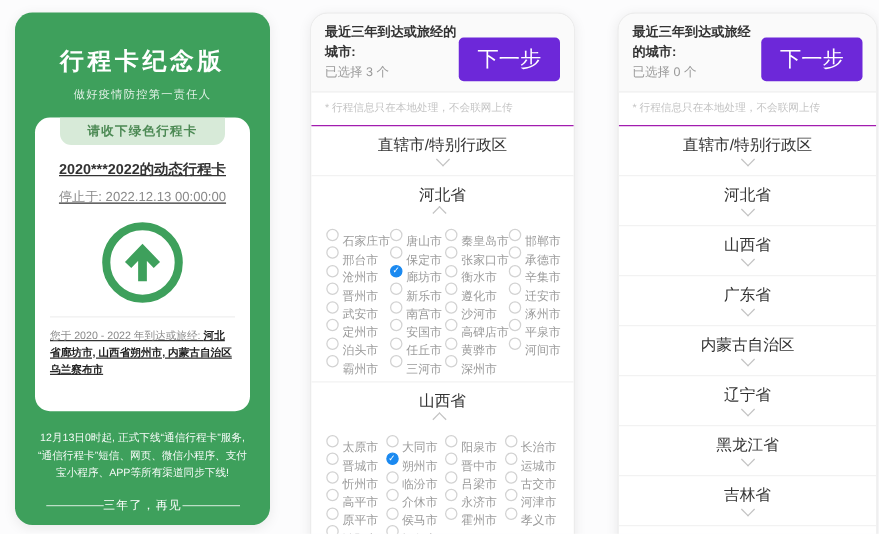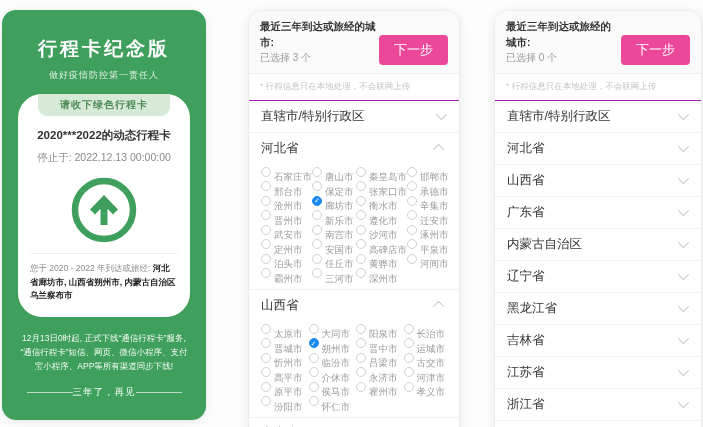--- a/index.html
+++ b/index.html
@@ -4,24 +4,24 @@
 <style>
   html,body{margin:0;padding:0;}
   body{
     width:703px;height:427px;overflow:hidden;position:relative;
     background:#fcfcfd;font-family:"Liberation Sans","DejaVu Sans",sans-serif;
     -webkit-font-smoothing:antialiased;
   }
   .card{position:absolute;top:10px;border-radius:14px;box-shadow:0 2px 10px rgba(0,0,0,.08);}
 
   
-  .green-card{left:2px;width:204px;height:410px;background:#3ea05c;color:#fff;text-align:center;}
+  .green-card{left:12px;width:204px;height:410px;background:#3ea05c;color:#fff;text-align:center;}
   .gc-title{font-size:19px;font-weight:bold;letter-spacing:3px;margin-top:26px;}
   .gc-sub{font-size:9px;color:rgba(255,255,255,.85);margin-top:7px;letter-spacing:1px;}
-  .white-card{background:#fff;border-radius:24px;margin:12px 16px 0 16px;color:#333;padding-bottom:14px;overflow:hidden;}
+  .white-card{background:#fff;border-radius:12px;margin:12px 16px 0 16px;color:#333;padding-bottom:26px;overflow:hidden;text-decoration:underline;}
   .badge{display:inline-block;background:#d7ead8;color:#4d8a55;font-size:10px;font-weight:bold;
     padding:4px 22px;border-radius:0 0 9px 9px;letter-spacing:1px;}
   .wc-title{font-size:11.5px;font-weight:bold;margin-top:12px;color:#333;}
   .wc-stop{font-size:10.5px;color:#8a8a8a;margin-top:8px;}
   .arrow-wrap{margin:12px auto 10px auto;width:66px;height:66px;}
   .wc-divider{height:1px;background:#efefef;margin:4px 12px 8px 12px;}
   .wc-travel{font-size:8.5px;color:#8a8a8a;text-align:left;line-height:1.6;padding:0 12px;}
   .wc-travel b{color:#222;}
   .gc-notice{font-size:8.5px;color:rgba(255,255,255,.95);line-height:1.65;padding:14px 16px 0 16px;}
   .farewell{display:flex;align-items:center;justify-content:center;gap:0;margin-top:13px;}
@@ -32,25 +32,25 @@
   .hide-row span.lbl{font-size:9px;color:#fff;}
 
   
   .panel{background:#fff;border:1px solid #ececec;overflow:hidden;}
   .panel.mid{left:248px;width:210px;height:500px;}
   .panel.right{left:494px;width:206px;height:500px;}
   .sel-header{display:flex;align-items:flex-end;justify-content:space-between;
     padding:8px 11px;background:#fafafa;border-bottom:1px solid #f0f0f0;}
   .sel-header .h-title{font-size:10.5px;font-weight:bold;color:#333;line-height:1.5;}
   .sel-header .h-count{font-size:10px;color:#999;font-weight:normal;}
-  .next-btn{background:#ec4899;color:#fff;border:none;border-radius:4px;font-size:13px;
+  .next-btn{background:#6d28d9;color:#fff;border:none;border-radius:4px;font-size:17px;
     padding:6px 15px;cursor:pointer;font-family:Liberation Serif, serif;white-space:nowrap;}
   .disclaimer{font-size:8.5px;color:#c4c4c4;padding:7px 11px;border-bottom:1px solid #a21caf;}
   .section{border-bottom:1px solid #f2f2f2;}
-  .sec-head{display:flex;align-items:center;justify-content:space-between;padding:7px 12px;cursor:pointer;}
+  .sec-head{display:flex;align-items:center;justify-content:space-between;padding:7px 12px;cursor:pointer;flex-direction:column;}
   .sec-head .p-name{font-size:12.5px;color:#333;}
   .chev{width:7px;height:7px;border-right:1.5px solid #c3c3c3;border-bottom:1.5px solid #c3c3c3;margin-right:3px;}
   .chev.down{transform:rotate(45deg) translateY(-2px);}
   .chev.up{transform:rotate(-135deg) translateY(-2px);}
   .city-grid{display:grid;grid-template-columns:repeat(4,1fr);row-gap:2px;
     padding:2px 8px 9px 12px;}
   .city-item{display:flex;align-items:center;gap:3px;cursor:pointer;height:12.5px;}
   .cb{width:10px;height:10px;min-width:10px;border:1px solid #d2d2d2;border-radius:50%;box-sizing:border-box;
     display:flex;align-items:center;justify-content:center;background:#fff;}
   .cb.on{background:#1a89f0;border-color:#1a89f0;color:#fff;font-size:7px;font-weight:bold;line-height:1;}

